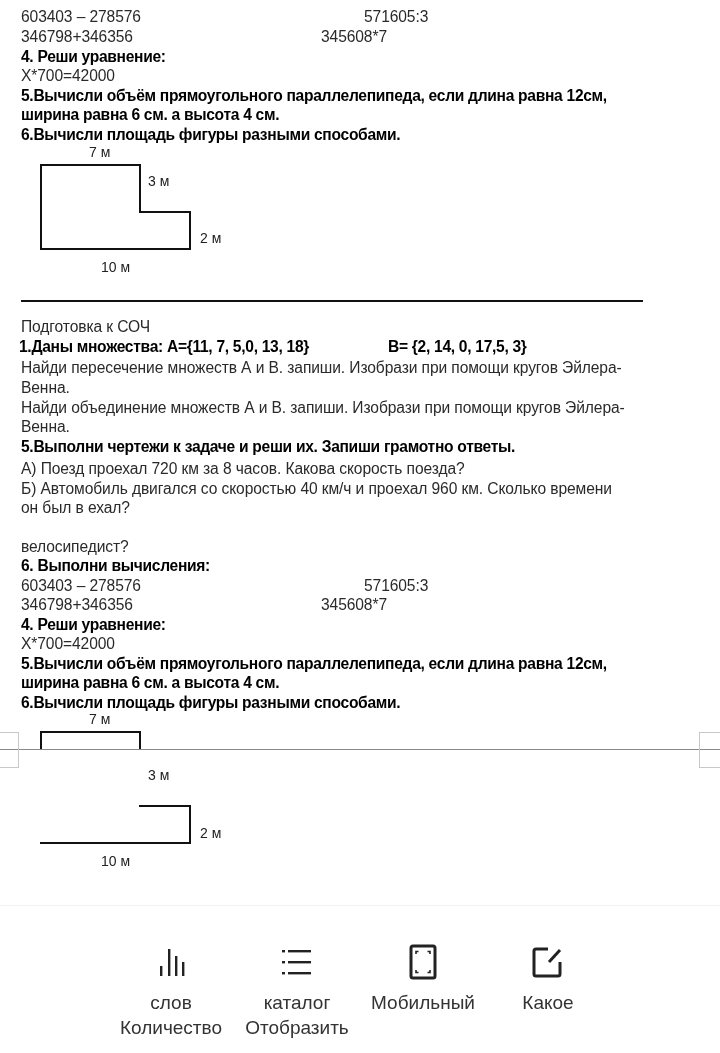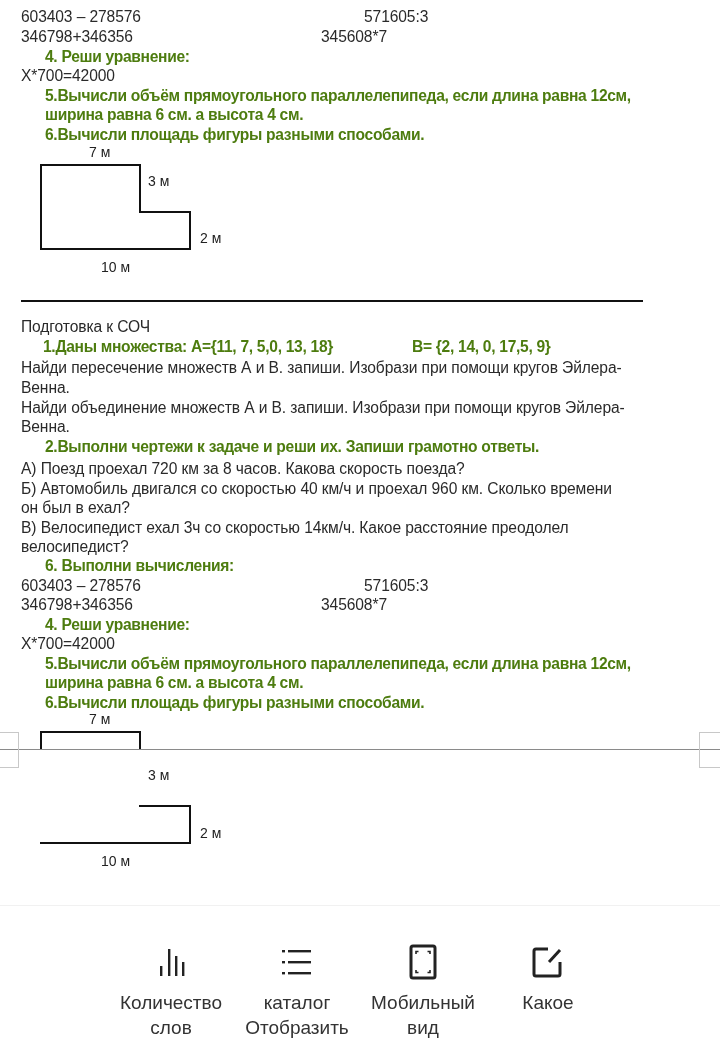--- a/index.html
+++ b/index.html
@@ -6,21 +6,21 @@
   body {
     width: 720px; height: 1053px; position: relative; overflow: hidden;
     background: #ffffff; color: #1a1a1a;
     font-family: "Liberation Sans", "DejaVu Sans", sans-serif;
   }
   .doc { position: absolute; left: 0; top: 8px; width: 720px; height: 905px; overflow: hidden; }
   .ln {
     position: absolute; left: 21px; font-size: 15.6px; line-height: 19px;
     white-space: nowrap; letter-spacing: -0.1px; color: #222;
   }
-  .b { font-weight: bold; color: #4d7c0f; letter-spacing: -0.3px; margin-left: 24px; }
+  .b { font-weight: bold; color: #000000; letter-spacing: -0.3px; }
   .r { color: #2a2a2a; }
   .fig { position: absolute; }
   .fig .line { position: absolute; background: #111; }
   .flabel { position: absolute; font-size: 14px; font-weight: normal; color: #222; white-space: nowrap; }
   .hrule { position: absolute; left: 21px; width: 622px; top: 292px; height: 2px; background: #111; }
   .pagebreak { position: absolute; left: 0; width: 720px; top: 741px; height: 1px; background: #8a8a8a; }
   .pb-mark { position: absolute; width: 20px; height: 34px; border: 1px solid #c8c8c8; }
   .pb-left { left: -2px; top: 724px; border-left: none; }
   .pb-right { left: 699px; top: 724px; border-right: none; }
   .toolbar {
@@ -58,30 +58,29 @@
     <div class="flabel" style="left:89px;top:136px">7 м</div>
     <div class="flabel" style="left:148px;top:165px">3 м</div>
     <div class="flabel" style="left:200px;top:222px">2 м</div>
     <div class="flabel" style="left:101px;top:251px">10 м</div>
   </div>
 
   <div class="hrule"></div>
 
   <div class="ln r" style="top:309px">Подготовка к СОЧ</div>
   <div class="ln b" style="top:329px;left:19px"> 1.Даны множества: A={11, 7, 5,0, 13, 18}</div>
-  <div class="ln b" style="top:329px;left:388px">B= {2, 14, 0, 17,5, 9}</div>
+  <div class="ln b" style="top:329px;left:388px">B= {2, 14, 0, 17,5, 3}</div>
   <div class="ln r" style="top:350px">Найди пересечение множеств А и В. запиши. Изобрази при помощи кругов Эйлера-</div>
   <div class="ln r" style="top:370px">Венна.</div>
   <div class="ln r" style="top:390px">Найди объединение множеств А и В. запиши. Изобрази при помощи кругов Эйлера-</div>
   <div class="ln r" style="top:409px">Венна.</div>
-  <div class="ln b" style="top:429px">2.Выполни чертежи к задаче и реши их. Запиши грамотно ответы.</div>
+  <div class="ln b" style="top:429px">5.Выполни чертежи к задаче и реши их. Запиши грамотно ответы.</div>
   <div class="ln r" style="top:451px">А) Поезд проехал 720 км за 8 часов. Какова скорость поезда?</div>
   <div class="ln r" style="top:471px">Б) Автомобиль двигался со скоростью 40 км/ч и проехал 960 км. Сколько времени</div>
   <div class="ln r" style="top:490px">он был в ехал?</div>
-  <div class="ln r" style="top:510px">В) Велосипедист ехал 3ч  со скоростью 14км/ч. Какое расстояние преодолел</div>
   <div class="ln r" style="top:529px">велосипедист?</div>
   <div class="ln b" style="top:548px">6. Выполни вычисления:</div>
   <div class="ln r" style="top:568px">603403 – 278576</div>
   <div class="ln r" style="top:568px;left:364px">571605:3</div>
   <div class="ln r" style="top:587px">346798+346356</div>
   <div class="ln r" style="top:587px;left:321px">345608*7</div>
   <div class="ln b" style="top:607px">4. Реши уравнение:</div>
   <div class="ln r" style="top:626px">X*700=42000</div>
   <div class="ln b" style="top:646px">5.Вычисли объём  прямоугольного параллелепипеда, если длина равна 12см,</div>
   <div class="ln b" style="top:665px">ширина равна 6 см. а высота 4 см.</div>
@@ -109,22 +108,22 @@
   <div class="tb-item" style="left:106px">
     <div class="tb-icon">
       <svg width="36" height="36" viewBox="0 0 36 36">
         <rect x="7" y="22" width="2.4" height="10" fill="#222"></rect>
         <rect x="15" y="5" width="2.4" height="27" fill="#222"></rect>
         <rect x="22" y="12" width="2.4" height="20" fill="#222"></rect>
         <rect x="29" y="18" width="2.4" height="14" fill="#222"></rect>
       </svg>
     </div>
     <div class="tb-label">
+      <div>слов</div>
       <div>Количество</div>
-      <div>слов</div>
     </div>
   </div>
 
   <div class="tb-item" style="left:232px">
     <div class="tb-icon">
       <svg width="36" height="36" viewBox="0 0 36 36">
         <rect x="3" y="6" width="3" height="2.4" fill="#222"></rect>
         <rect x="9" y="6" width="23" height="2.4" fill="#222"></rect>
         <rect x="3" y="17" width="3" height="2.4" fill="#222"></rect>
         <rect x="9" y="17" width="23" height="2.4" fill="#222"></rect>
@@ -143,21 +142,20 @@
       <svg width="36" height="36" viewBox="0 0 36 36">
         <rect x="6" y="2" width="24" height="32" rx="2" fill="none" stroke="#222" stroke-width="3"></rect>
         <path d="M11 10 L11 7.5 L13.5 7.5" fill="none" stroke="#222" stroke-width="1.6"></path>
         <path d="M25 10 L25 7.5 L22.5 7.5" fill="none" stroke="#222" stroke-width="1.6"></path>
         <path d="M11 26 L11 28.5 L13.5 28.5" fill="none" stroke="#222" stroke-width="1.6"></path>
         <path d="M25 26 L25 28.5 L22.5 28.5" fill="none" stroke="#222" stroke-width="1.6"></path>
       </svg>
     </div>
     <div class="tb-label">
       <div>Мобильный</div>
-      <div>вид</div>
     </div>
   </div>
 
   <div class="tb-item" style="left:483px">
     <div class="tb-icon">
       <svg width="36" height="36" viewBox="0 0 36 36">
         <path d="M18 5 L6 5 Q4 5 4 7 L4 30 Q4 32 6 32 L28 32 Q30 32 30 30 L30 18" fill="none" stroke="#222" stroke-width="3"></path>
         <path d="M19 18 L30 6" fill="none" stroke="#222" stroke-width="3"></path>
       </svg>
     </div>

